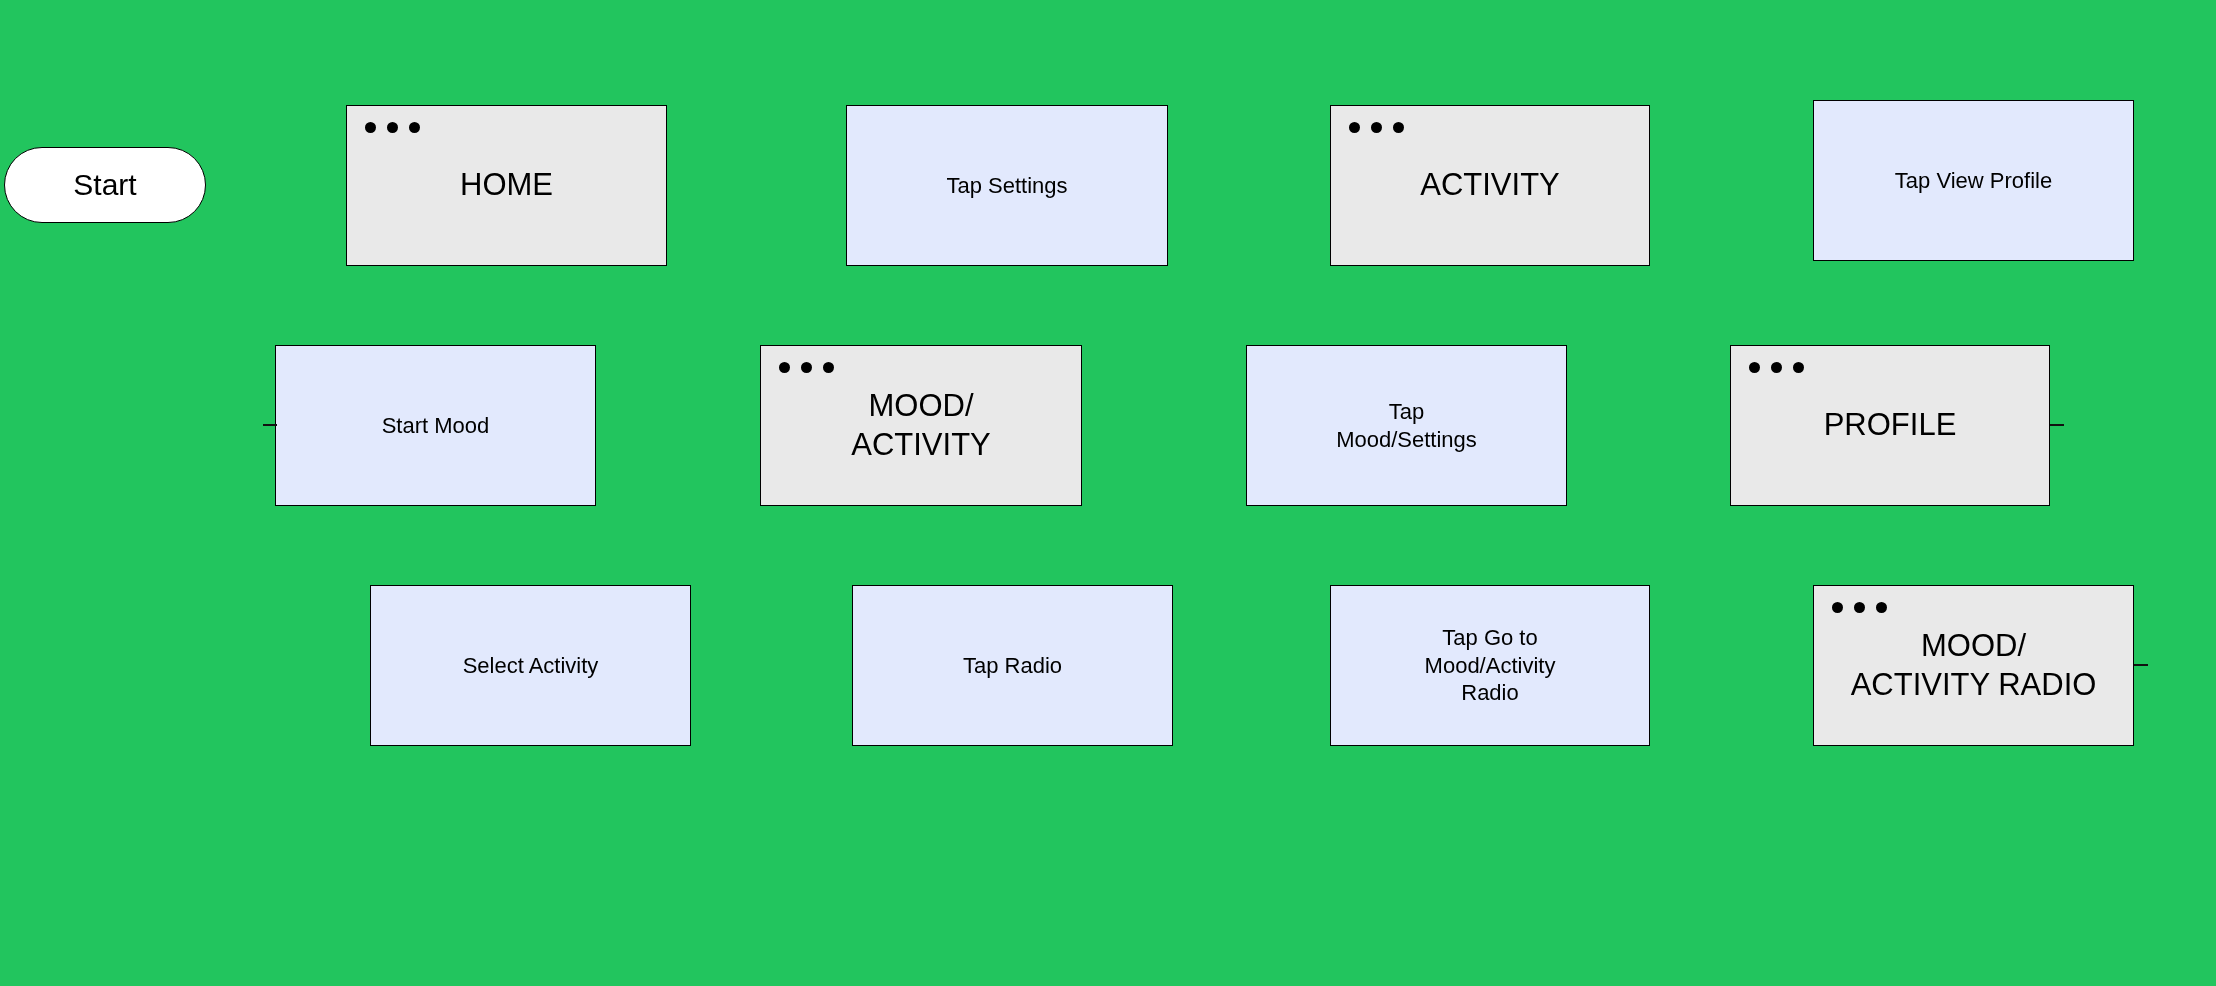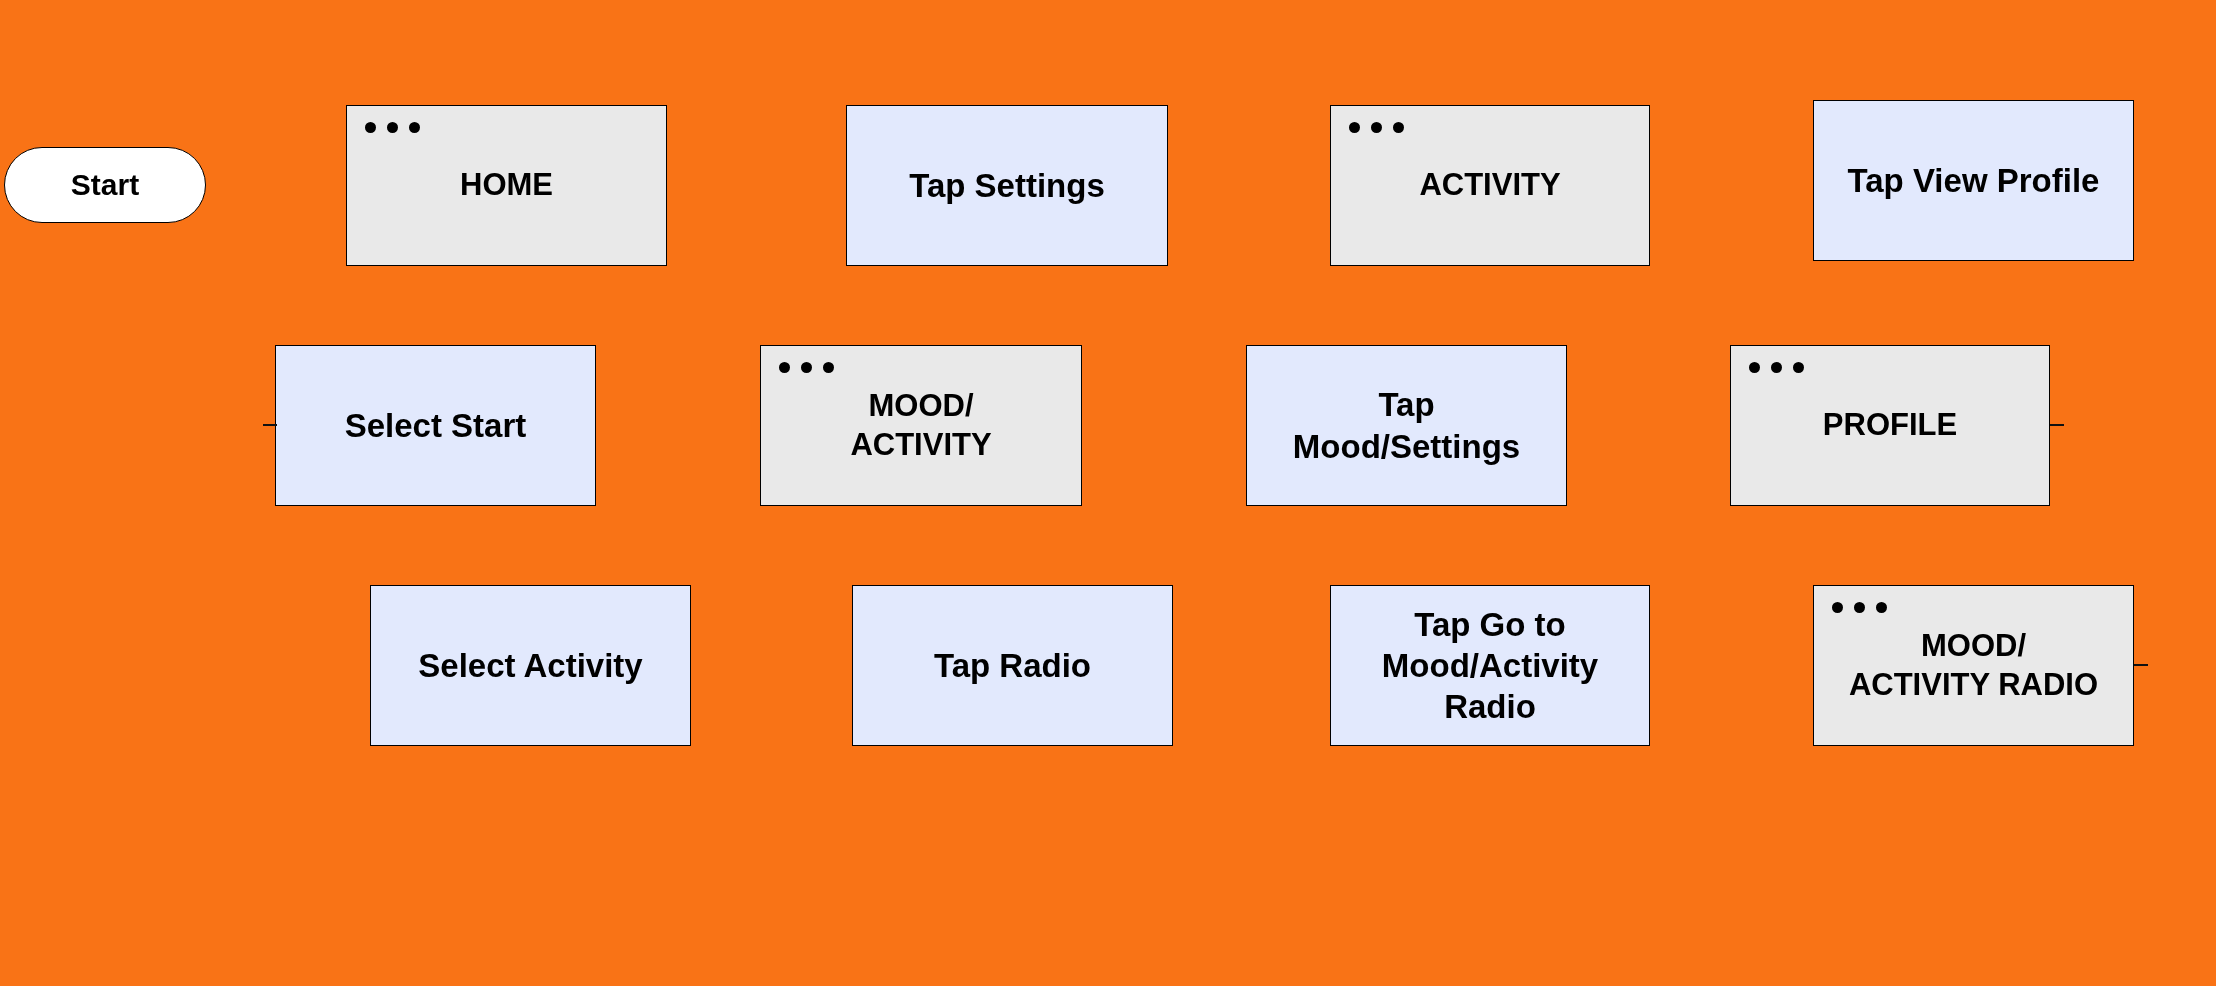--- a/index.html
+++ b/index.html
@@ -9,23 +9,22 @@
     background: #000000;
   }
   body {
     font-family: "Liberation Sans", sans-serif;
     -webkit-font-smoothing: antialiased;
   }
   #canvas {
     position: relative;
     width: 2216px;
     height: 986px;
-    background: #f97316;
+    background: #22c55e;
     overflow: hidden;
-    font-weight: bold;
   }
 
   
   .node {
     position: absolute;
     box-sizing: border-box;
     display: flex;
     align-items: center;
     justify-content: center;
     text-align: center;
@@ -59,21 +58,21 @@
     width: 11px;
     height: 11px;
     border-radius: 50%;
     background: #000000;
   }
 
   
   .node.action {
     background: #e2e9fd;
     border: 1px solid #000000;
-    font-size: 33px;
+    font-size: 22px;
   }
 
   .node .label {
     display: block;
     padding: 0 10px;
     white-space: pre-line;
   }
 
   
   .stub {
@@ -114,21 +113,21 @@
         <i></i>
       </span>
     <span class="label">ACTIVITY</span>
   </div>
 
   <div class="node action" style="left:1813px; top:100px; width:321px; height:161px;">
     <span class="label">Tap View Profile</span>
   </div>
 
   <div class="node action" style="left:275px; top:345px; width:321px; height:161px;">
-    <span class="label">Select Start</span>
+    <span class="label">Start Mood</span>
   </div>
   <div class="stub dark-tick" style="left:263px; top:424px; width:14px;"></div>
 
   <div class="node screen" style="left:760px; top:345px; width:322px; height:161px;">
     <span class="dots">
         <i></i>
         <i></i>
         <i></i>
       </span>
     <span class="label">MOOD/

